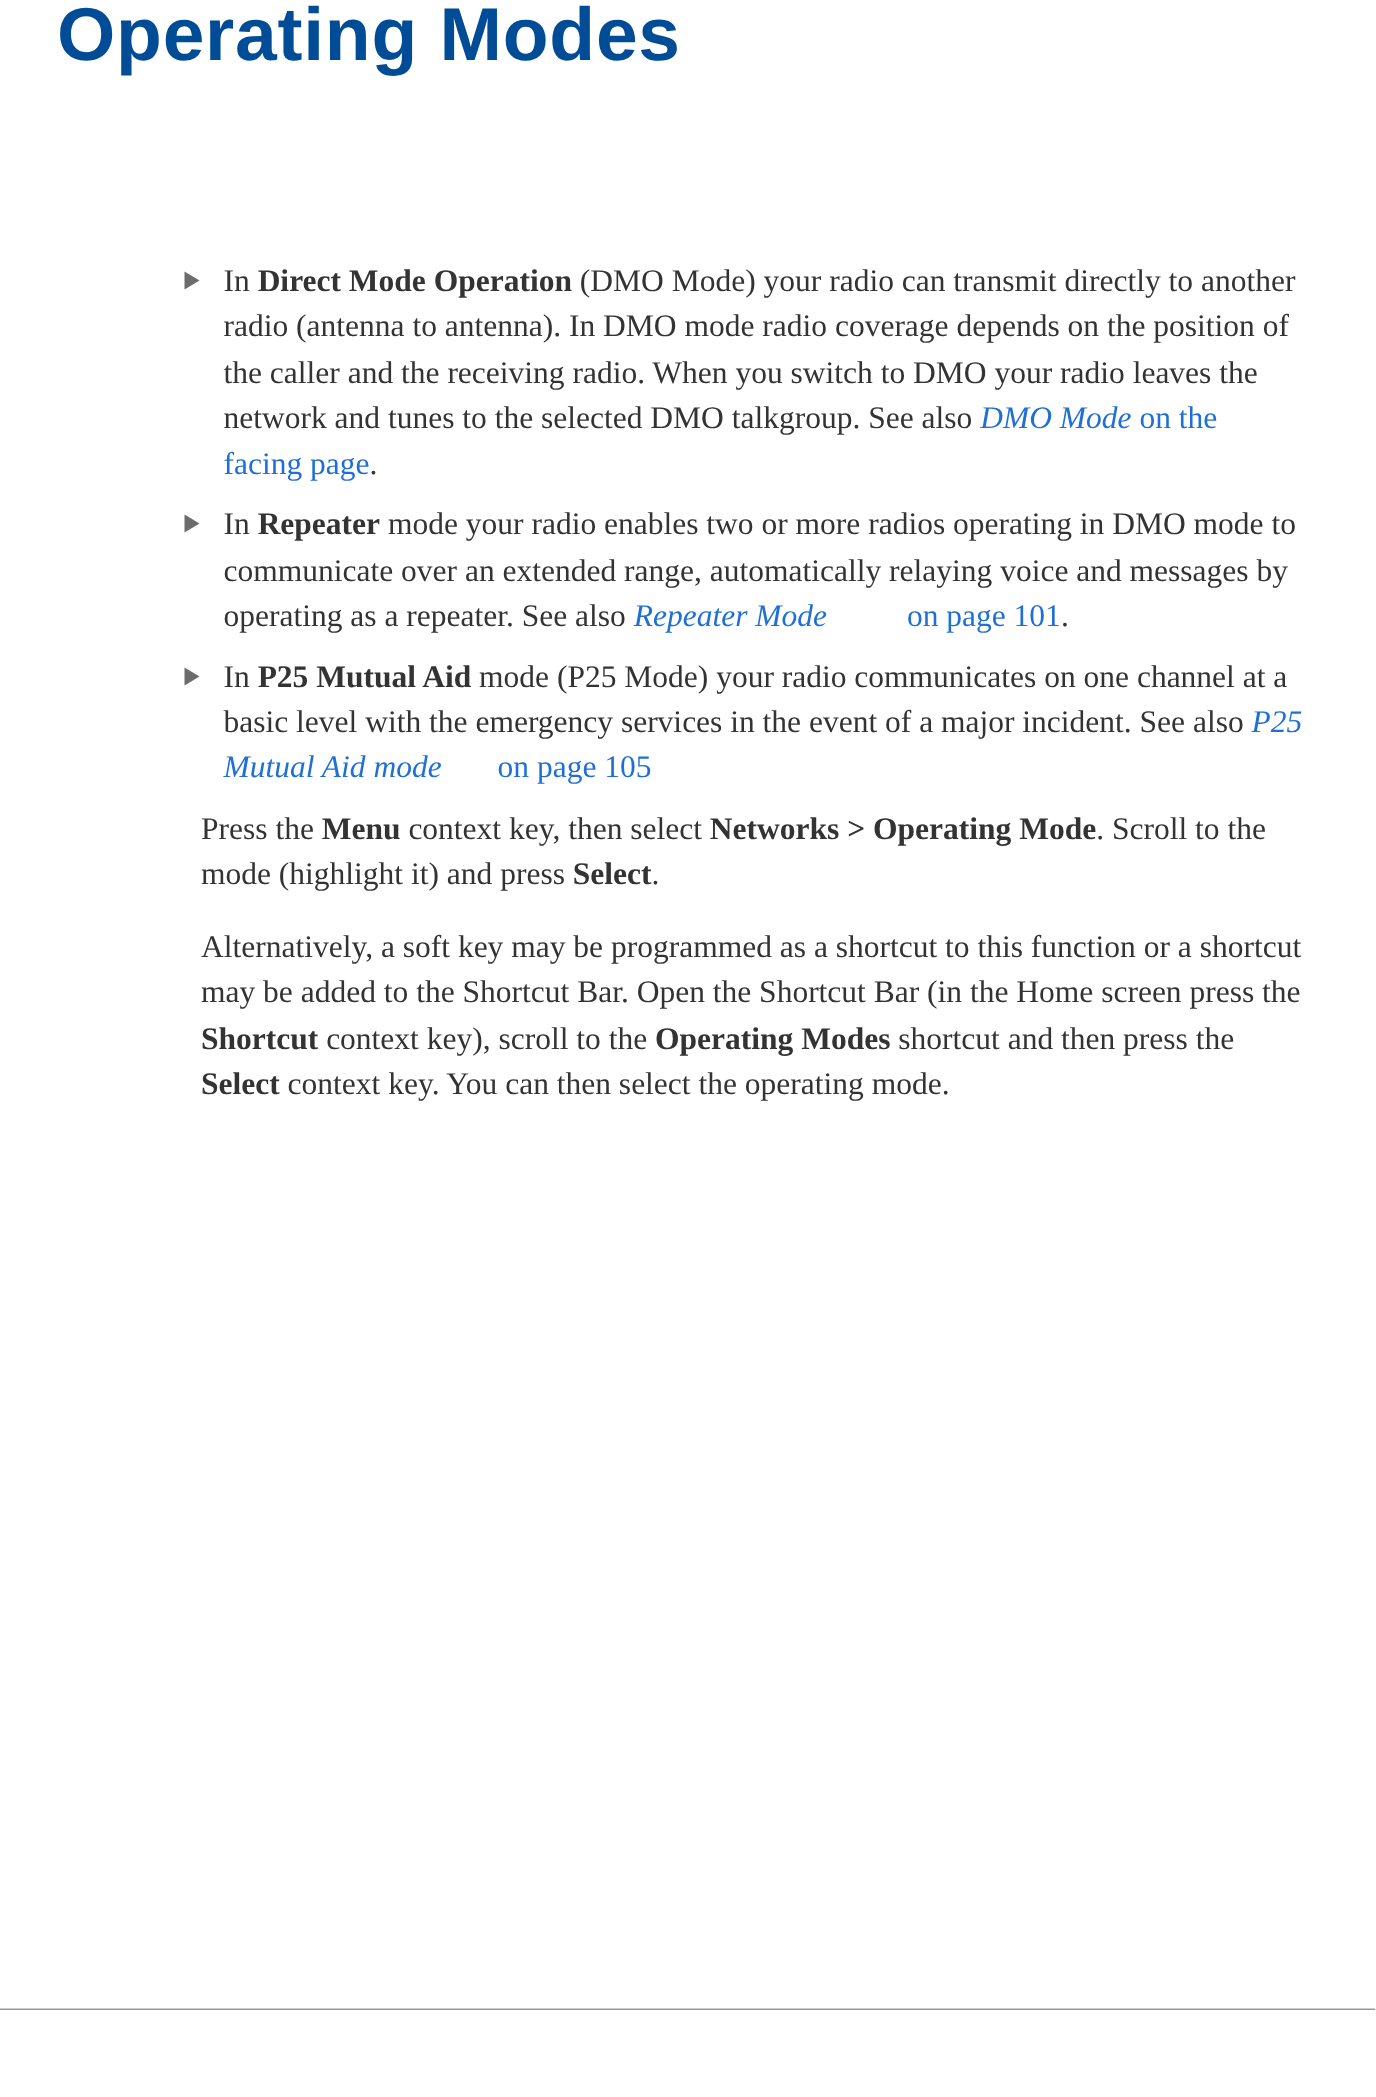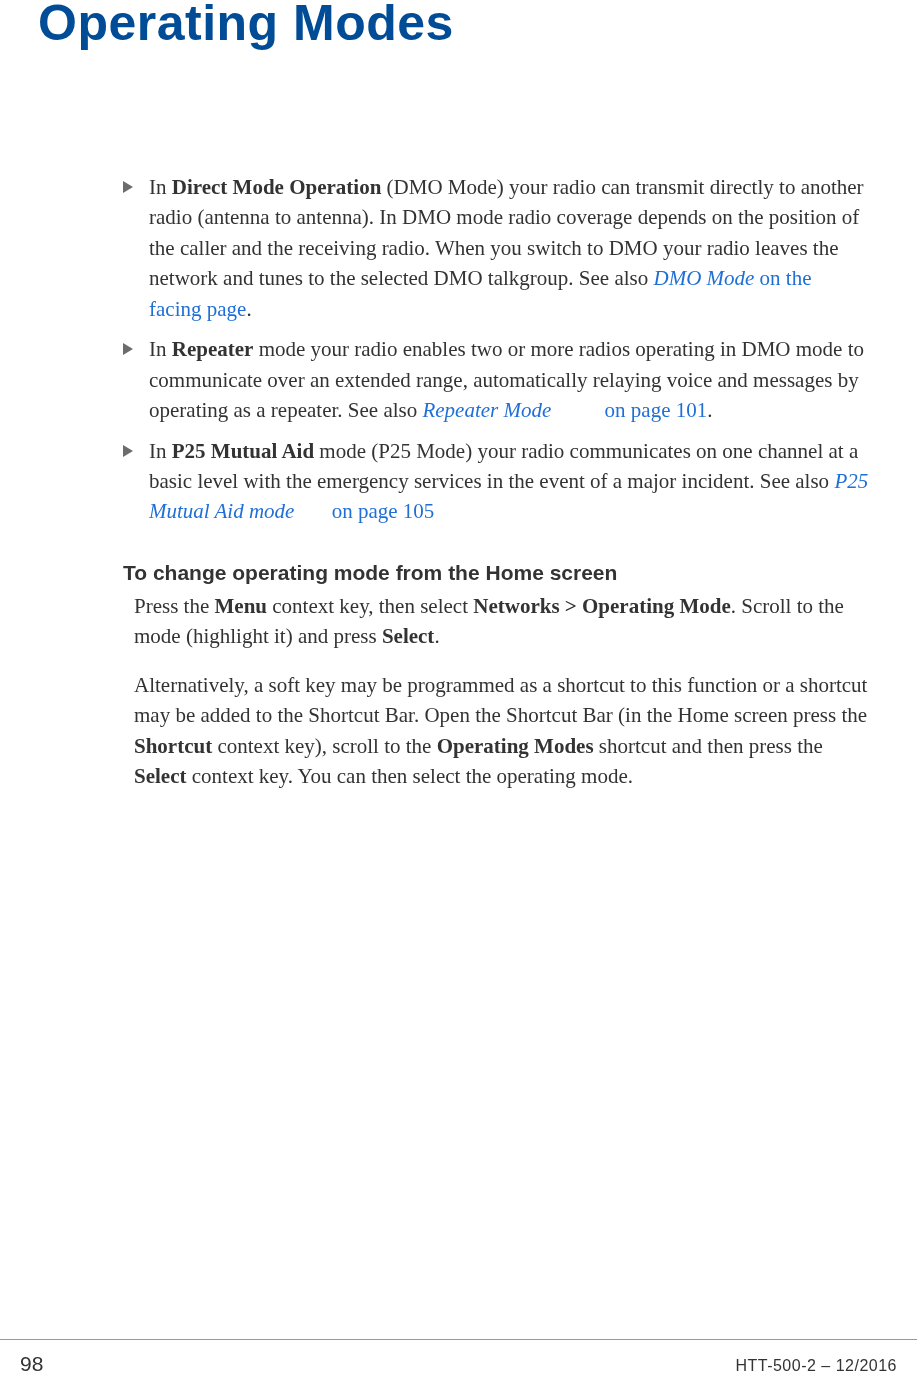--- a/index.html
+++ b/index.html
@@ -34,27 +34,22 @@
         <span>In </span><span class="bi">Direct Mode Operation</span><span> (DMO Mode) your radio can transmit directly to another radio (antenna to antenna). In DMO mode radio coverage depends on the position of the caller and the receiving radio. When you switch to DMO your radio leaves the network and tunes to the selected DMO talkgroup. See also </span><a class="link"><span>DMO Mode</span><span style="font-style:normal;"> on the facing page</span></a><span>.</span>
       </li>
       <li>
         <span>In </span><span class="bi">Repeater</span><span> mode your radio enables two or more radios operating in DMO mode to communicate over an extended range, automatically relaying voice and messages by operating as a repeater. See also </span><a class="link"><span>Repeater Mode</span><span style="font-style:normal;margin-left:48px;"> on page&nbsp;101</span></a><span>.</span>
       </li>
       <li>
         <span>In </span><span class="bi">P25 Mutual Aid</span><span> mode (P25 Mode) your radio communicates on one channel at a basic level with the emergency services in the event of a major incident. See also </span><a class="link"><span>P25 Mutual Aid mode</span><span style="font-style:normal;margin-left:32px;"> on page&nbsp;105</span></a>
       </li>
     </ul>
 
-    <div class="h2">To change operating mode from the Home screen</div>
     <p class="para">
       <span>Press the </span><span class="b">Menu</span><span> context key, then select </span><span class="b">Networks &gt; Operating Mode</span><span>. Scroll to the mode (highlight it) and press </span><span class="b">Select</span><span>.</span>
     </p>
     <p class="para">
       <span>Alternatively, a soft key may be programmed as a shortcut to this function or a shortcut may be added to the Shortcut Bar. Open the Shortcut Bar (in the Home screen press the </span><span class="b">Shortcut</span><span> context key), scroll to the </span><span class="b">Operating Modes</span><span> shortcut and then press the </span><span class="b">Select</span><span> context key. You can then select the operating mode.</span>
     </p>
   </div>
 
   <div class="footer-rule"></div>
-  <div class="footer">
-    <span class="page-num">98</span>
-    <span class="doc-id">HTT-500-2 – 12/2016</span>
-  </div>
 </div>
 
 </body></html>

